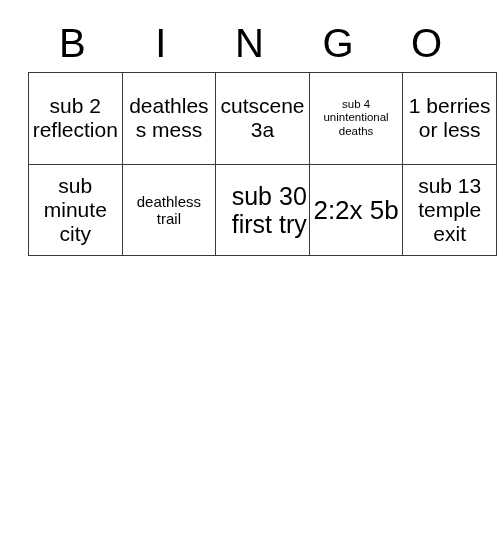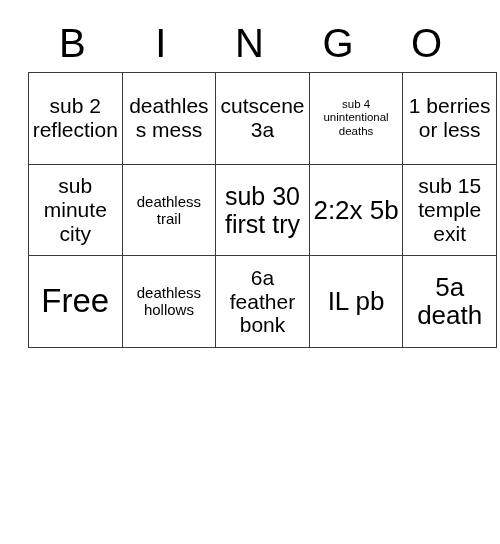--- a/index.html
+++ b/index.html
@@ -54,21 +54,21 @@
     overflow: hidden;
     background: #ffffff;
     color: #000000;
     line-height: 1.12;
     word-wrap: break-word;
   }
   .fs-xs   { font-size: 11.5px; line-height: 1.20; margin-top: 24px; }
   .fs-sm   { font-size: 15px;   line-height: 1.16; }
   .fs-md   { font-size: 17px;   line-height: 1.15; }
   .fs-lg   { font-size: 21px;   line-height: 1.14; }
-  .fs-xl   { font-size: 25px;   line-height: 1.12; }
+  .fs-xl   { font-size: 25px;   line-height: 1.12; text-align: right; }
   .fs-xxl  { font-size: 26px;   line-height: 1.10; }
   .fs-huge { font-size: 33px;   line-height: 1.05; }
 </style>
 </head>
 <body>
 
 <div id="bingo-card">
 
   <div id="bingo-header">
     <div class="header-letter">B</div>
@@ -85,25 +85,18 @@
         <td class="bingo-cell fs-lg">deathless mess</td>
         <td class="bingo-cell fs-lg">cutscene 3a</td>
         <td class="bingo-cell fs-xs">sub 4 unintentional deaths</td>
         <td class="bingo-cell fs-lg">1 berries or less</td>
       </tr>
       <tr>
         <td class="bingo-cell fs-lg">sub minute city</td>
         <td class="bingo-cell fs-sm">deathless trail</td>
         <td class="bingo-cell fs-xl">sub 30 first try</td>
         <td class="bingo-cell fs-xxl">2:2x 5b</td>
-        <td class="bingo-cell fs-lg">sub 15 temple exit</td>
-      </tr>
-      <tr>
-        <td class="bingo-cell fs-huge">Free</td>
-        <td class="bingo-cell fs-sm">deathless hollows</td>
-        <td class="bingo-cell fs-lg">6a feather bonk</td>
-        <td class="bingo-cell fs-xxl">IL pb</td>
-        <td class="bingo-cell fs-xxl">5a death</td>
+        <td class="bingo-cell fs-lg">sub 13 temple exit</td>
       </tr>
     </tbody>
   </table>
 
 </div>
 
 </body></html>

